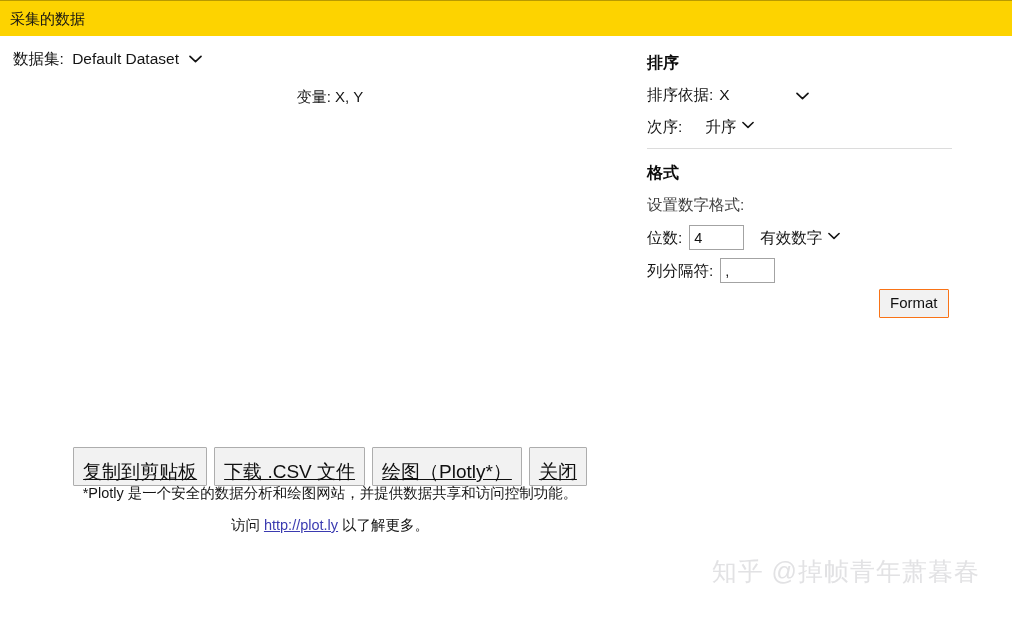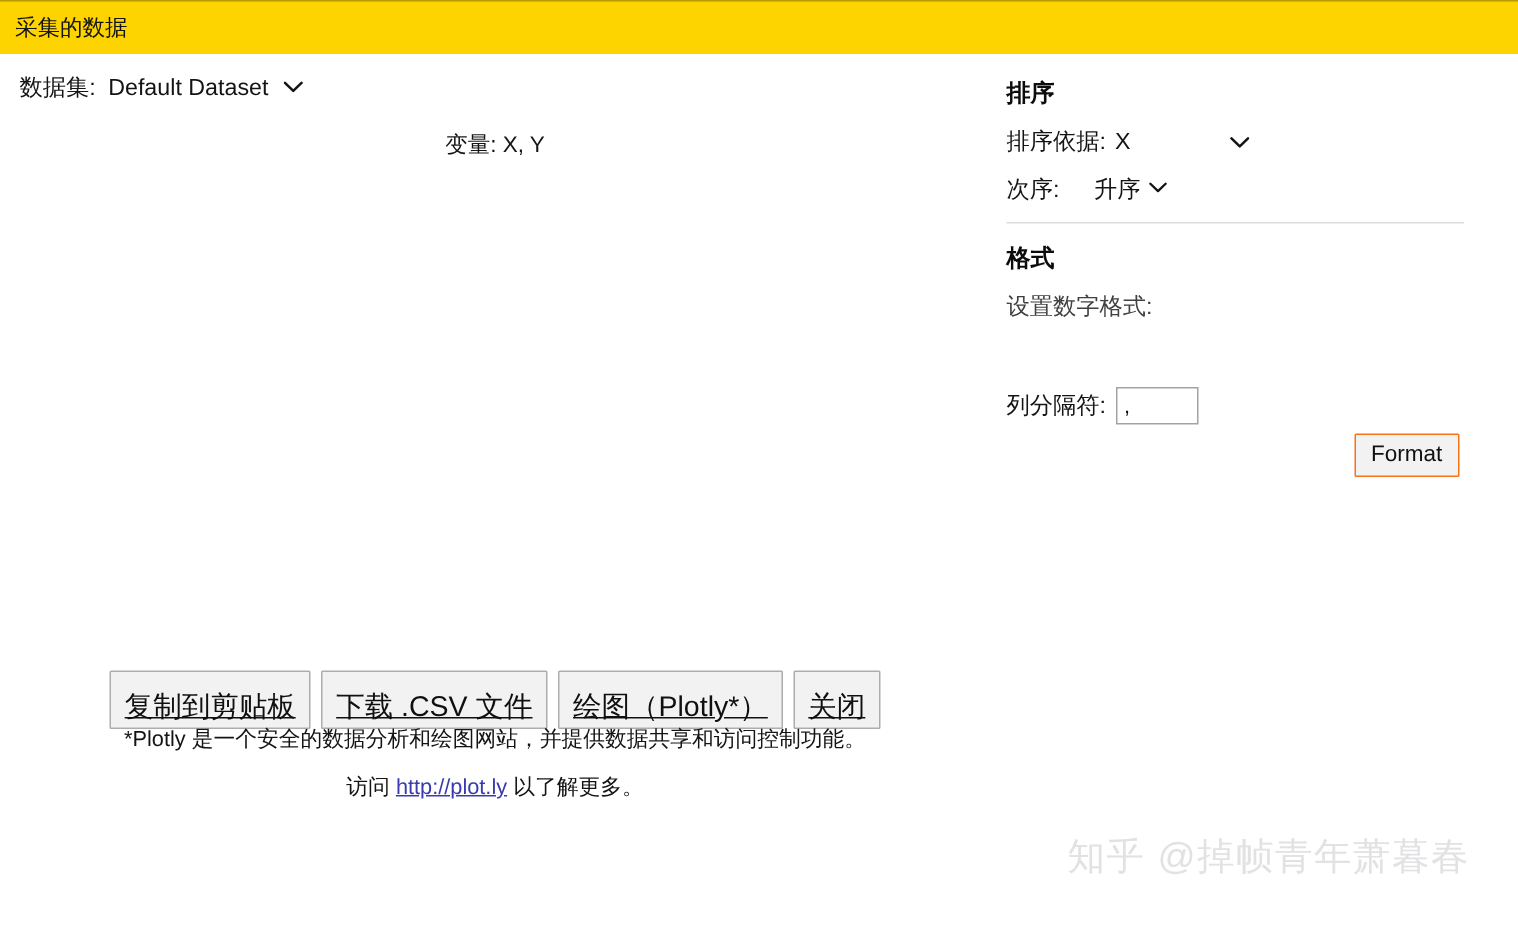--- a/index.html
+++ b/index.html
@@ -139,21 +139,21 @@
     color: #141414;
   }
   #visit-line a {
     color: #3a3ab0;
     text-decoration: underline;
   }
 
   
   #right-pane {
     position: absolute;
-    left: 660px;
+    left: 636px;
     top: 36px;
     width: 352px;
     height: 422px;
   }
   .section-heading {
     position: absolute;
     left: 11px;
     font-size: 16px;
     font-weight: bold;
     line-height: 20px;
@@ -333,20 +333,32 @@
       </span>
     </span>
   </div>
 
   <div class="divider"></div>
 
   <div class="section-heading" id="format-heading">格式</div>
 
   <div id="format-note">设置数字格式:</div>
 
+  <div class="field-row" id="digits-row">
+    <span>位数:</span>
+    <input class="text-input" id="digits-input" type="text" value="4" style="">
+    <span class="unit">
+      <span>有效数字</span>
+      <span class="chev">
+        <svg width="12" height="8" viewBox="0 0 13 8" aria-hidden="true">
+            <path d="M1 1.3 L6.5 6.6 L12 1.3" fill="none" stroke="#141414" stroke-width="1.7" stroke-linecap="round" stroke-linejoin="round"></path>
+          </svg>
+      </span>
+    </span>
+  </div>
 
   <div class="field-row" id="sep-row">
     <span>列分隔符:</span>
     <input class="text-input" id="sep-input" type="text" value="," style="">
   </div>
 
   <button id="format-button">Format</button>
 
 </div>
 

